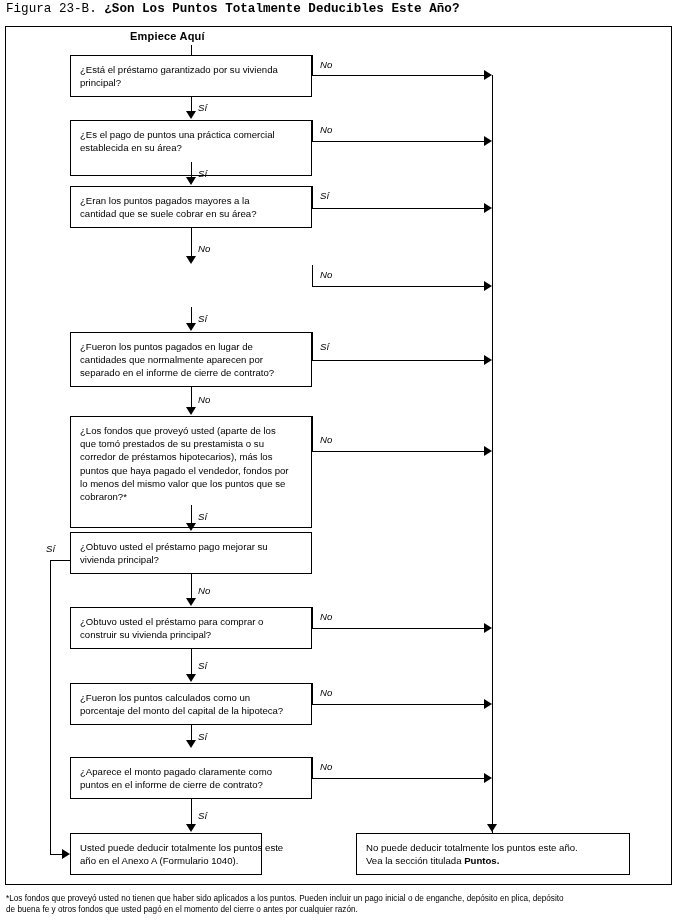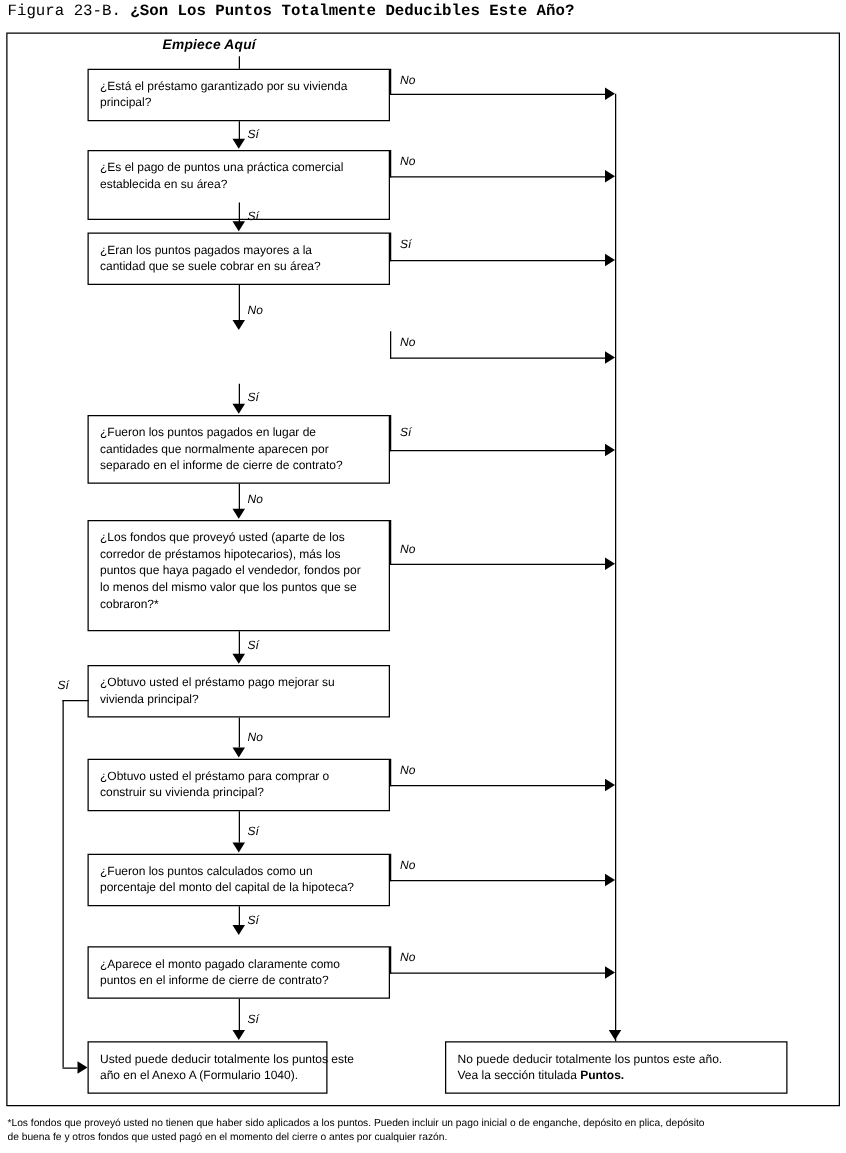--- a/index.html
+++ b/index.html
@@ -19,21 +19,21 @@
 
   
   .frame{
     position:absolute;left:5px;top:26px;width:667px;height:859px;
     border:1px solid #000;box-sizing:border-box;background:#fff;
   }
 
   
   .start-label{
     position:absolute;left:130px;top:30px;
-    font-size:11px;font-style:italic;font-weight:700;letter-spacing:.2px;
+    font-size:11px;font-weight:700;letter-spacing:.2px;
   }
 
   
   .node{
     position:absolute;box-sizing:border-box;
     border:1px solid #000;background:#fff;
     font-size:9.6px;line-height:13.2px;
     padding:7px 0 0 9px;
   }
   .node .line{display:block;white-space:nowrap;}
@@ -100,22 +100,23 @@
     <span class="line">cantidad que se suele cobrar en su área?</span>
   </div>
 
 
   <div class="node" style="left:70px;top:332px;width:242px;height:55px;">
     <span class="line">¿Fueron los puntos pagados en lugar de</span>
     <span class="line">cantidades que normalmente aparecen por</span>
     <span class="line">separado en el informe de cierre de contrato?</span>
   </div>
 
-  <div class="node" style="left:70px;top:416px;width:242px;height:89px;">
+  <div class="node" style="left:70px;top:416px;width:242px;height:112px;">
     <span class="line">¿Los fondos que proveyó usted (aparte de los</span>
+    <span class="line">que tomó prestados de su prestamista o su</span>
     <span class="line">corredor de préstamos hipotecarios), más los</span>
     <span class="line">puntos que haya pagado el vendedor, fondos por</span>
     <span class="line">lo menos del mismo valor que los puntos que se</span>
     <span class="line">cobraron?*</span>
   </div>
 
   <div class="node" style="left:70px;top:532px;width:242px;height:42px;">
     <span class="line">¿Obtuvo usted el préstamo pago mejorar su</span>
     <span class="line">vivienda principal?</span>
   </div>

